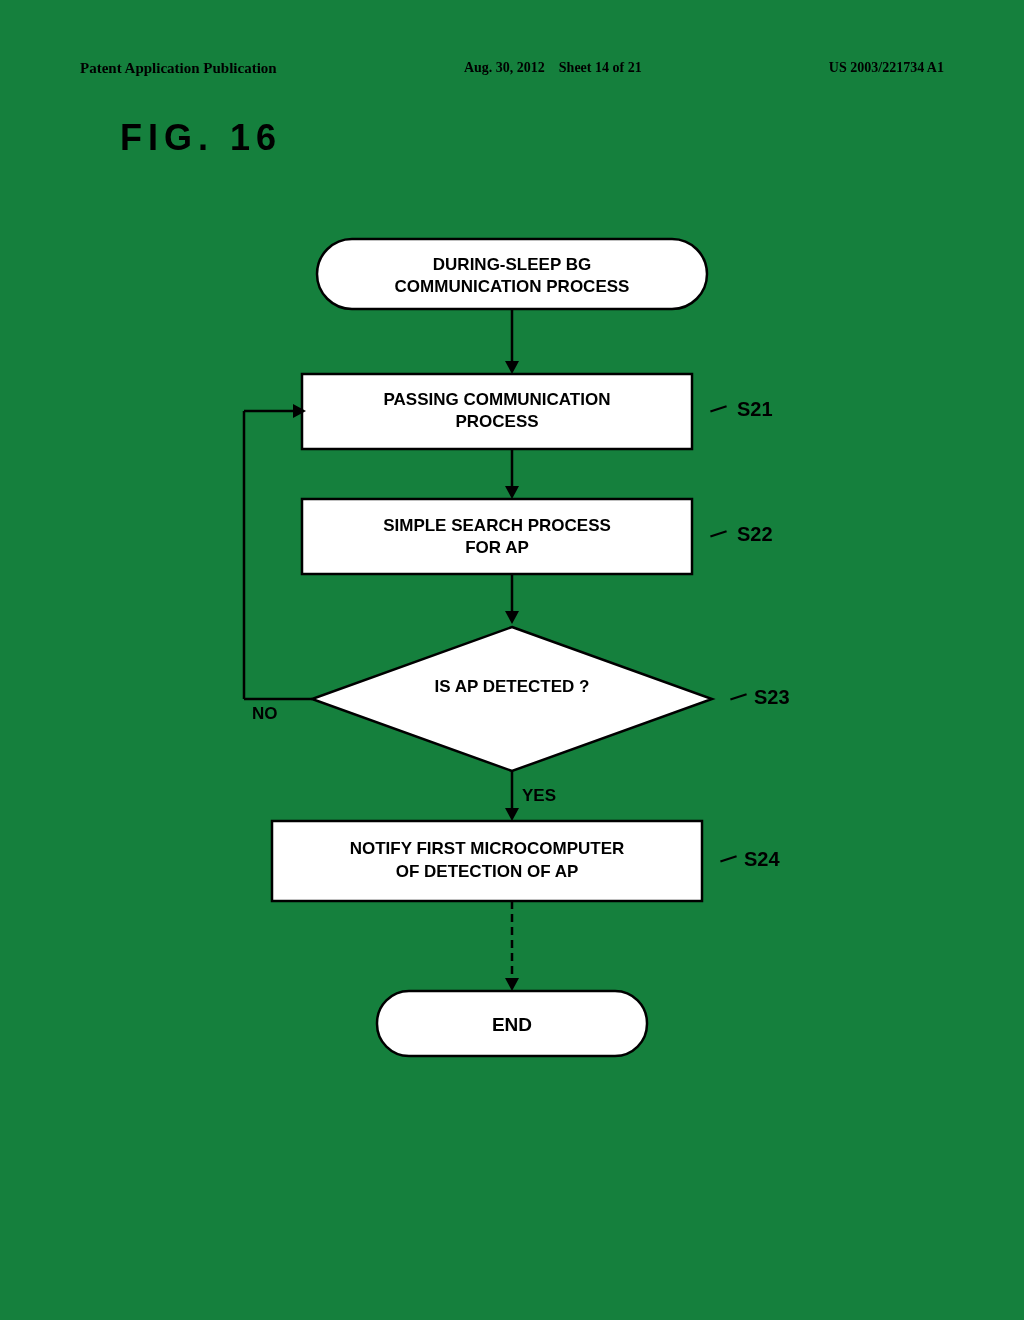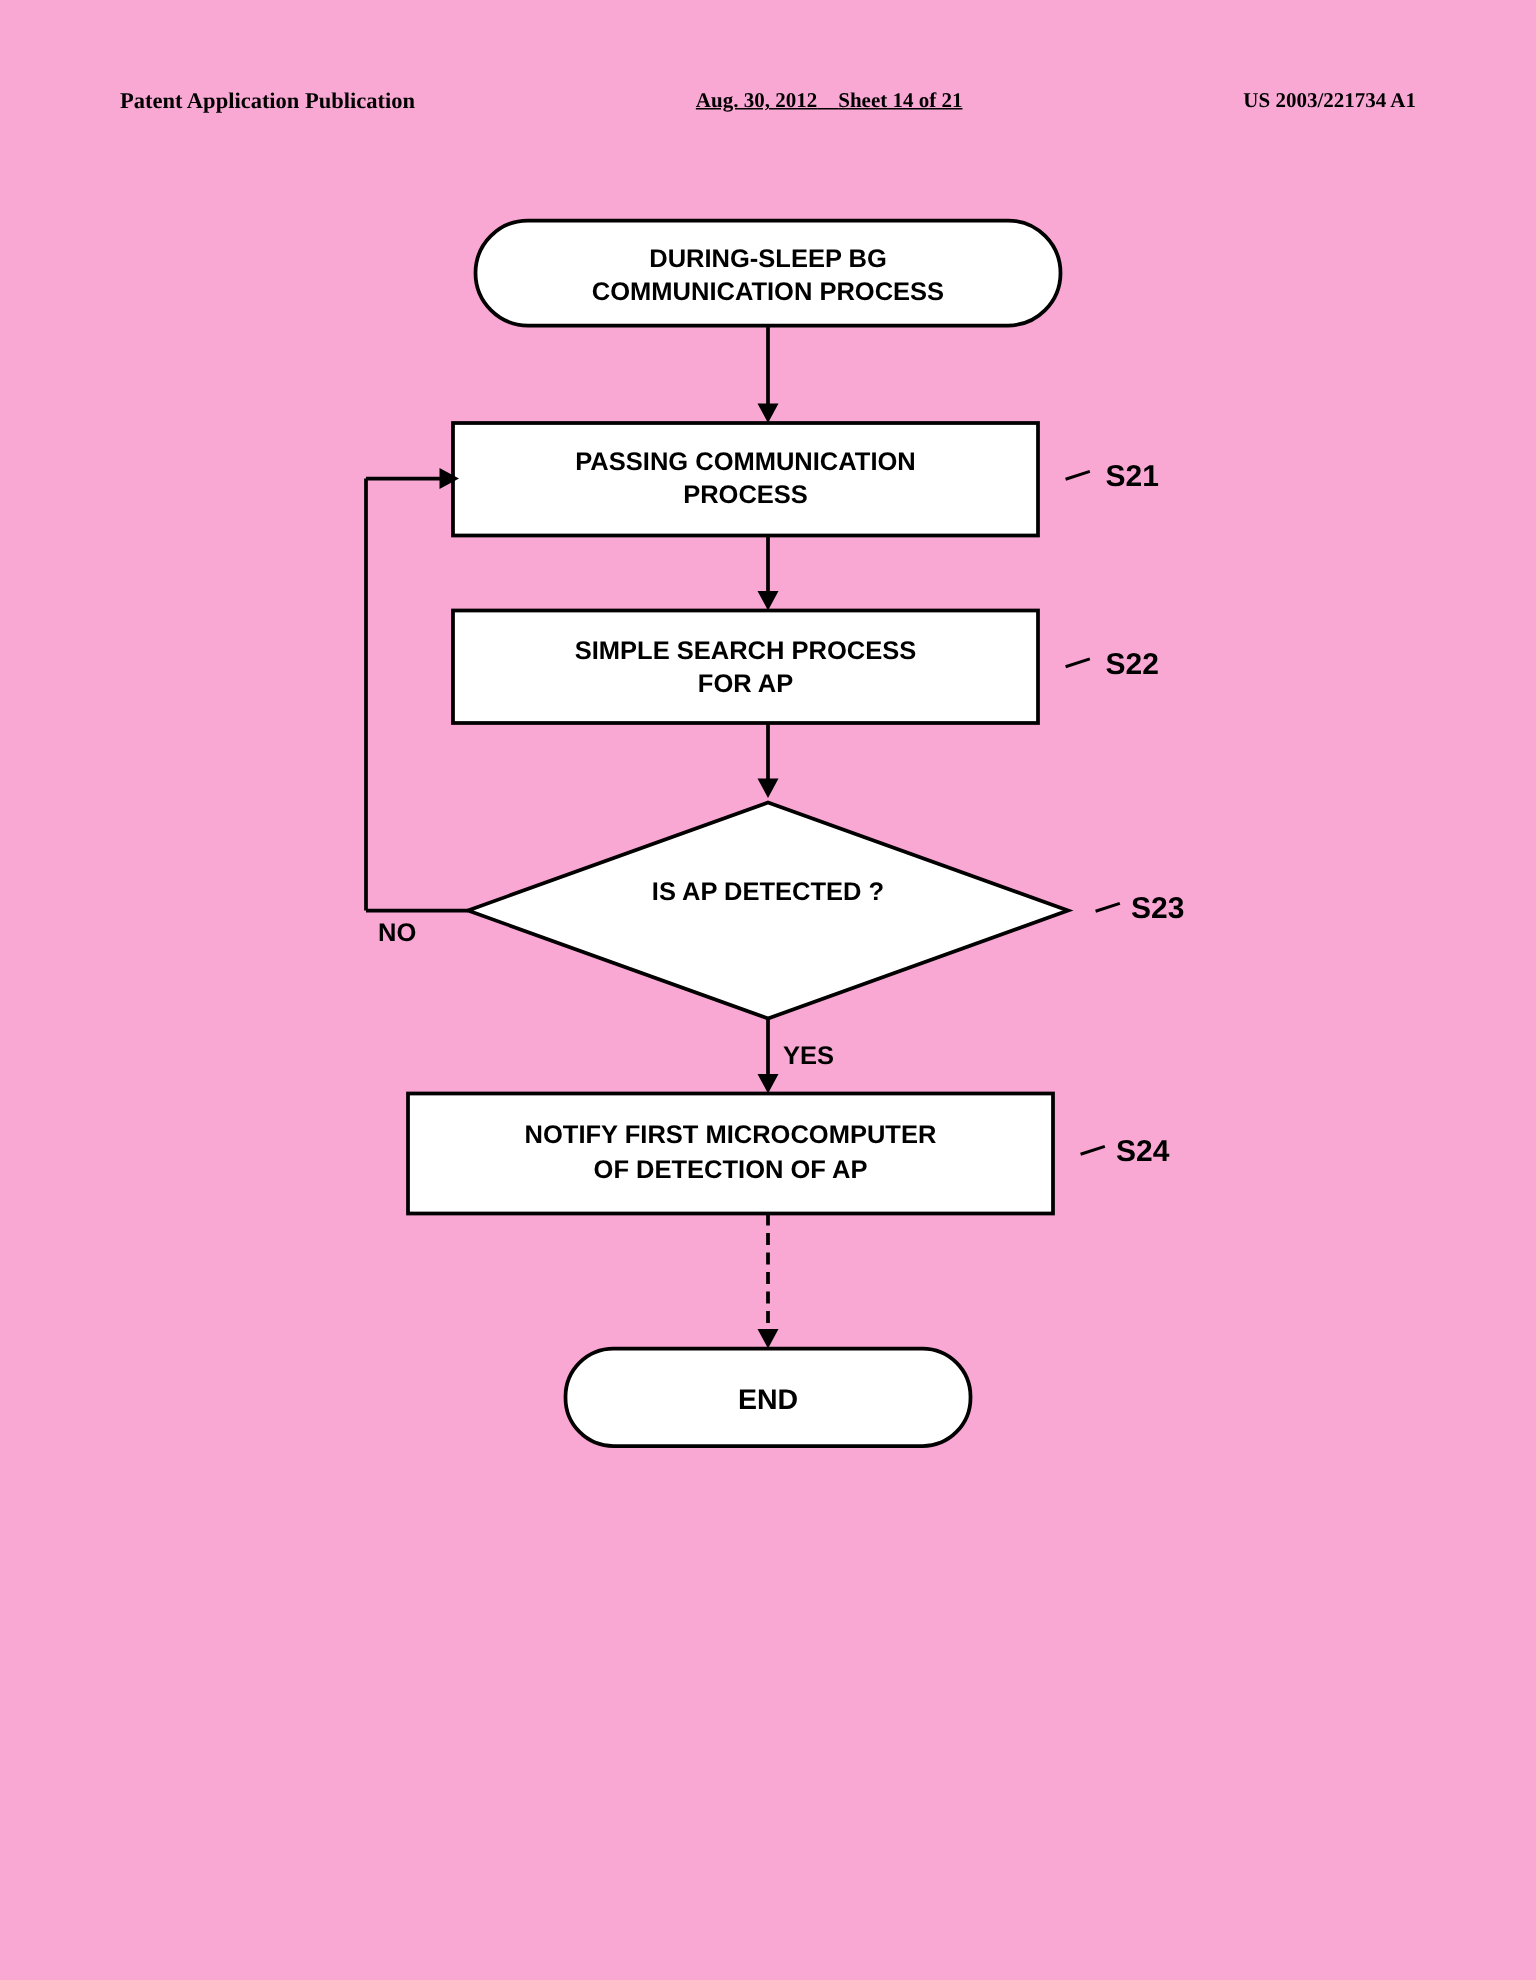--- a/index.html
+++ b/index.html
@@ -13,21 +13,21 @@
       font-family: 'Times New Roman', Times, serif;
       width: 1024px;
       min-height: 1320px;
       position: relative;
       overflow: hidden;
     }
 
     .page {
       width: 1024px;
       min-height: 1320px;
-      background: #f9a8d4;
+      background: #15803d;
       position: relative;
       padding: 60px 80px;
     }
 
     .header {
       display: flex;
       justify-content: space-between;
       align-items: flex-start;
       margin-bottom: 40px;
       font-size: 14px;
@@ -36,21 +36,20 @@
 
     .header-left {
       font-size: 15px;
       font-weight: bold;
     }
 
     .header-center {
       font-size: 14px;
       font-weight: bold;
       text-align: right;
-      text-decoration: underline;
     }
 
     .header-right {
       font-size: 14px;
       font-weight: bold;
     }
 
     .fig-title {
       font-size: 36px;
       font-weight: bold;
@@ -68,20 +67,21 @@
 
   <div class="header">
     <div class="header-left">Patent Application Publication</div>
     <div class="header-center">
       <span>Aug. 30, 2012</span>&nbsp;&nbsp;&nbsp;
       <span>Sheet 14 of 21</span>
     </div>
     <div class="header-right">US 2003/221734 A1</div>
   </div>
 
+  <div class="fig-title">FIG. 16</div>
 
   <div style="position: relative; width: 860px; height: 1000px; margin: 0 auto;">
     <svg width="860" height="1000" viewBox="0 0 860 1000" style="display:block;">
 
       <rect x="235" y="30" width="390" height="70" rx="35" ry="35" fill="white" stroke="black" stroke-width="2.5"></rect>
       <text x="430" y="61" text-anchor="middle" font-family="Arial,sans-serif" font-size="17" font-weight="bold">DURING-SLEEP BG</text>
       <text x="430" y="83" text-anchor="middle" font-family="Arial,sans-serif" font-size="17" font-weight="bold">COMMUNICATION PROCESS</text>
 
       <line x1="430" y1="100" x2="430" y2="158" stroke="black" stroke-width="2.5"></line>
       <polygon points="423,152 437,152 430,165" fill="black"></polygon>

